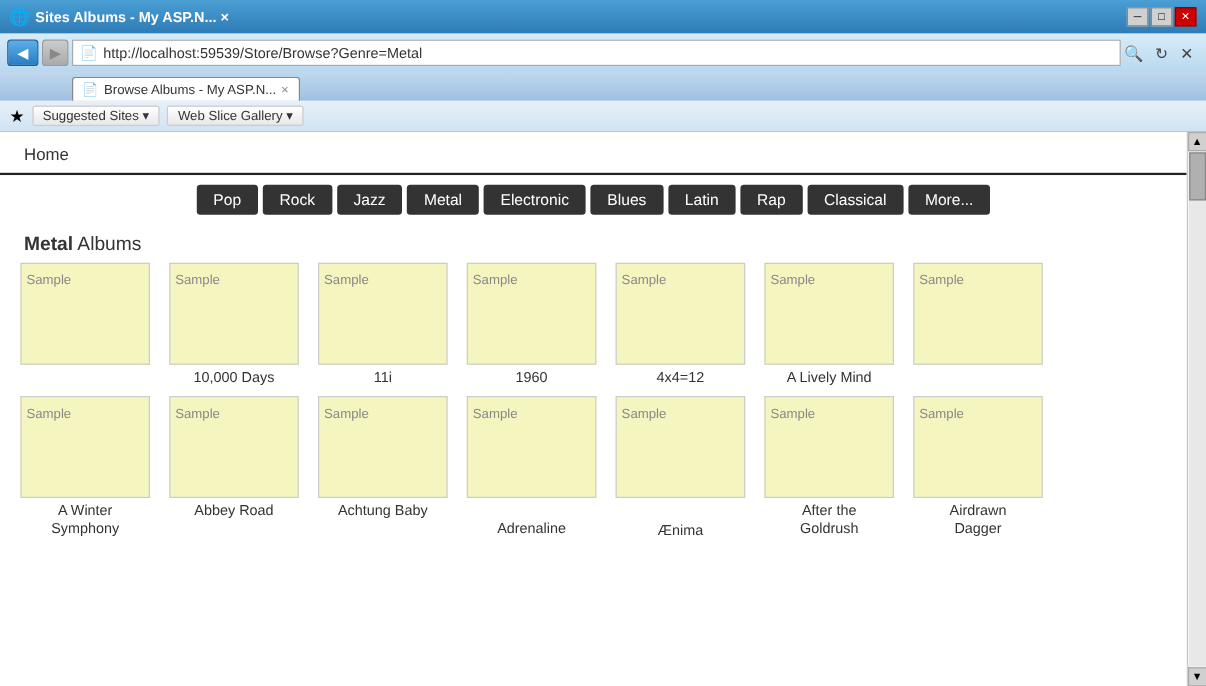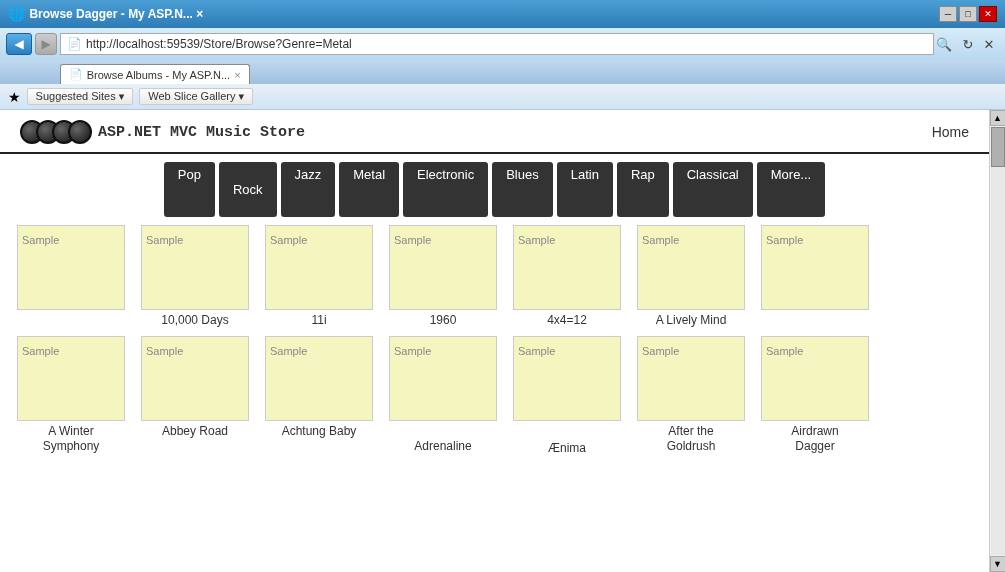--- a/index.html
+++ b/index.html
@@ -4,21 +4,21 @@
   <style>
     * { margin: 0; padding: 0; box-sizing: border-box; }
     body { font-family: Arial, sans-serif; background: #fff; width: 1005px; height: 572px; overflow: hidden; }
   </style>
 </head>
 <body>
 
 <div style="height:28px; background:linear-gradient(to bottom,#4a9fd5,#2e7bb5); display:flex; align-items:center; justify-content:space-between; padding:0 8px;">
   <div style="display:flex;align-items:center;gap:4px;">
     <span style="color:white;font-size:14px;">🌐</span>
-    <span style="color:white;font-size:12px;font-weight:bold;">Browse Dagger - My ASP.N... ×</span>
+    <span style="color:white;font-size:12px;font-weight:bold;">Sites Albums - My ASP.N... ×</span>
   </div>
   <div style="display:flex;gap:2px;">
     <div style="width:18px;height:16px;background:#d0d0d0;border:1px solid #888;display:flex;align-items:center;justify-content:center;font-size:9px;cursor:pointer;">─</div>
     <div style="width:18px;height:16px;background:#d0d0d0;border:1px solid #888;display:flex;align-items:center;justify-content:center;font-size:9px;cursor:pointer;">□</div>
     <div style="width:18px;height:16px;background:#cc0000;border:1px solid #880000;display:flex;align-items:center;justify-content:center;font-size:9px;cursor:pointer;color:white;">✕</div>
   </div>
 </div>
 
 <div style="height:32px;background:linear-gradient(to bottom,#d8ecf8,#b8d8f0);display:flex;align-items:center;padding:0 6px;gap:3px;">
   <div style="width:26px;height:22px;background:linear-gradient(to bottom,#5ab0e8,#2a7dc0);border:1px solid #1a5fa0;border-radius:3px;display:flex;align-items:center;justify-content:center;cursor:pointer;color:white;font-size:12px;">◀</div>
@@ -46,45 +46,39 @@
   <span style="font-size:14px;cursor:pointer;">★</span>
   <div style="padding:1px 8px;font-size:11px;color:#333;background:linear-gradient(to bottom,#fff,#e8e8e8);border:1px solid #ccc;border-radius:2px;cursor:pointer;">Suggested Sites ▾</div>
   <div style="padding:1px 8px;font-size:11px;color:#333;background:linear-gradient(to bottom,#fff,#e8e8e8);border:1px solid #ccc;border-radius:2px;cursor:pointer;">Web Slice Gallery ▾</div>
 </div>
 
 <div style="display:flex;height:calc(572px - 28px - 32px - 24px - 26px);position:relative;background:#fff;">
 
   <div style="flex:1;overflow:hidden;margin-right:16px;">
 
     <div style="background:#fff;padding:10px 20px 8px 20px;display:flex;align-items:center;justify-content:space-between;border-bottom:2px solid #222;">
-      <div style="display:flex;align-items:center;gap:6px;">
-        <div style="display:flex;align-items:center;">
-          <div style="width:24px;height:24px;border-radius:50%;background:radial-gradient(circle at 35% 35%,#666,#111);border:2px solid #111;display:inline-block;"></div>
-          <div style="width:24px;height:24px;border-radius:50%;background:radial-gradient(circle at 35% 35%,#666,#111);border:2px solid #111;display:inline-block;margin-left:-8px;"></div>
-          <div style="width:24px;height:24px;border-radius:50%;background:radial-gradient(circle at 35% 35%,#666,#111);border:2px solid #111;display:inline-block;margin-left:-8px;"></div>
-          <div style="width:24px;height:24px;border-radius:50%;background:radial-gradient(circle at 35% 35%,#666,#111);border:2px solid #111;display:inline-block;margin-left:-8px;"></div>
-        </div>
-        <span style="font-size:15px;font-family:'Courier New',monospace;font-weight:bold;color:#333;">ASP.NET MVC Music Store</span>
-      </div>
       <a style="color:#333;text-decoration:none;font-size:14px;cursor:pointer;">Home</a>
     </div>
 
     <div style="background:#fff;padding:8px 20px;display:flex;justify-content:center;gap:4px;flex-wrap:wrap;">
       <a style="padding:5px 14px;background:#333;color:white;font-size:13px;border:none;border-radius:3px;cursor:pointer;text-decoration:none;">Pop</a>
-      <a style="padding:20px 14px;background:#333;color:white;font-size:13px;border:none;border-radius:3px;cursor:pointer;text-decoration:none;">Rock</a>
+      <a style="padding:5px 14px;background:#333;color:white;font-size:13px;border:none;border-radius:3px;cursor:pointer;text-decoration:none;">Rock</a>
       <a style="padding:5px 14px;background:#333;color:white;font-size:13px;border:none;border-radius:3px;cursor:pointer;text-decoration:none;">Jazz</a>
       <a style="padding:5px 14px;background:#333;color:white;font-size:13px;border:none;border-radius:3px;cursor:pointer;text-decoration:none;">Metal</a>
       <a style="padding:5px 14px;background:#333;color:white;font-size:13px;border:none;border-radius:3px;cursor:pointer;text-decoration:none;">Electronic</a>
       <a style="padding:5px 14px;background:#333;color:white;font-size:13px;border:none;border-radius:3px;cursor:pointer;text-decoration:none;">Blues</a>
       <a style="padding:5px 14px;background:#333;color:white;font-size:13px;border:none;border-radius:3px;cursor:pointer;text-decoration:none;">Latin</a>
       <a style="padding:5px 14px;background:#333;color:white;font-size:13px;border:none;border-radius:3px;cursor:pointer;text-decoration:none;">Rap</a>
       <a style="padding:5px 14px;background:#333;color:white;font-size:13px;border:none;border-radius:3px;cursor:pointer;text-decoration:none;">Classical</a>
       <a style="padding:5px 14px;background:#333;color:white;font-size:13px;border:none;border-radius:3px;cursor:pointer;text-decoration:none;">More...</a>
     </div>
 
+    <div style="padding:8px 20px 6px 20px;font-size:16px;color:#333;">
+      <em style="font-style:normal;font-weight:bold;">Metal</em><span> Albums</span>
+    </div>
 
     <div style="padding:0 12px;display:flex;flex-wrap:nowrap;gap:6px;">
 
       <div style="width:118px;display:flex;flex-direction:column;align-items:center;cursor:pointer;">
         <div style="width:108px;height:85px;background:#f5f5c0;border:1px solid #ccc;padding:4px;">
           <span style="font-size:11px;color:#888;">Sample</span>
         </div>
       </div>
 
       <div style="width:118px;display:flex;flex-direction:column;align-items:center;cursor:pointer;">

